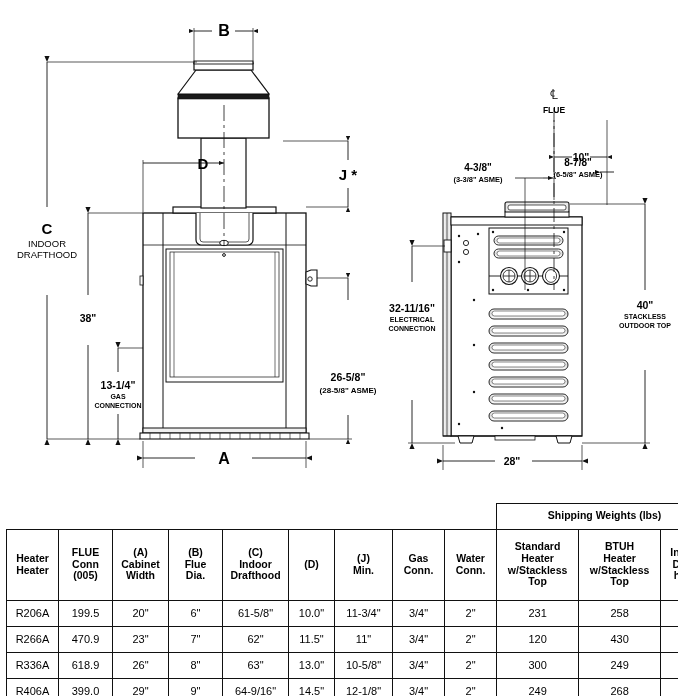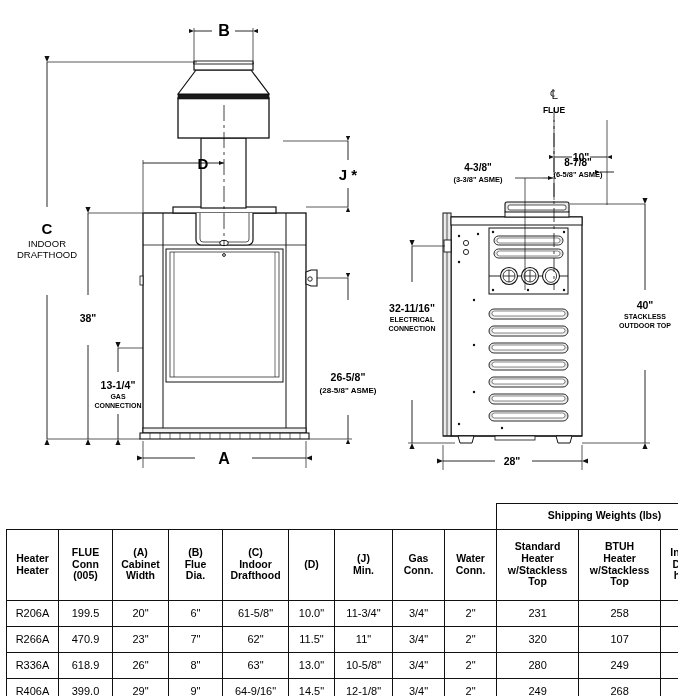--- a/index.html
+++ b/index.html
@@ -401,35 +401,35 @@
         <tr>
           <td>R266A</td>
           <td>470.9</td>
           <td>23"</td>
           <td>7"</td>
           <td>62"</td>
           <td>11.5"</td>
           <td>11"</td>
           <td>3/4"</td>
           <td>2"</td>
-          <td>320</td>
-          <td>107</td>
+          <td>120</td>
+          <td>430</td>
           <td>16</td>
         </tr>
         <tr>
           <td>R336A</td>
           <td>618.9</td>
           <td>26"</td>
           <td>8"</td>
           <td>63"</td>
           <td>13.0"</td>
           <td>10-5/8"</td>
           <td>3/4"</td>
           <td>2"</td>
-          <td>280</td>
+          <td>300</td>
           <td>249</td>
           <td>19</td>
         </tr>
         <tr>
           <td>R406A</td>
           <td>399.0</td>
           <td>29"</td>
           <td>9"</td>
           <td>64-9/16"</td>
           <td>14.5"</td>

